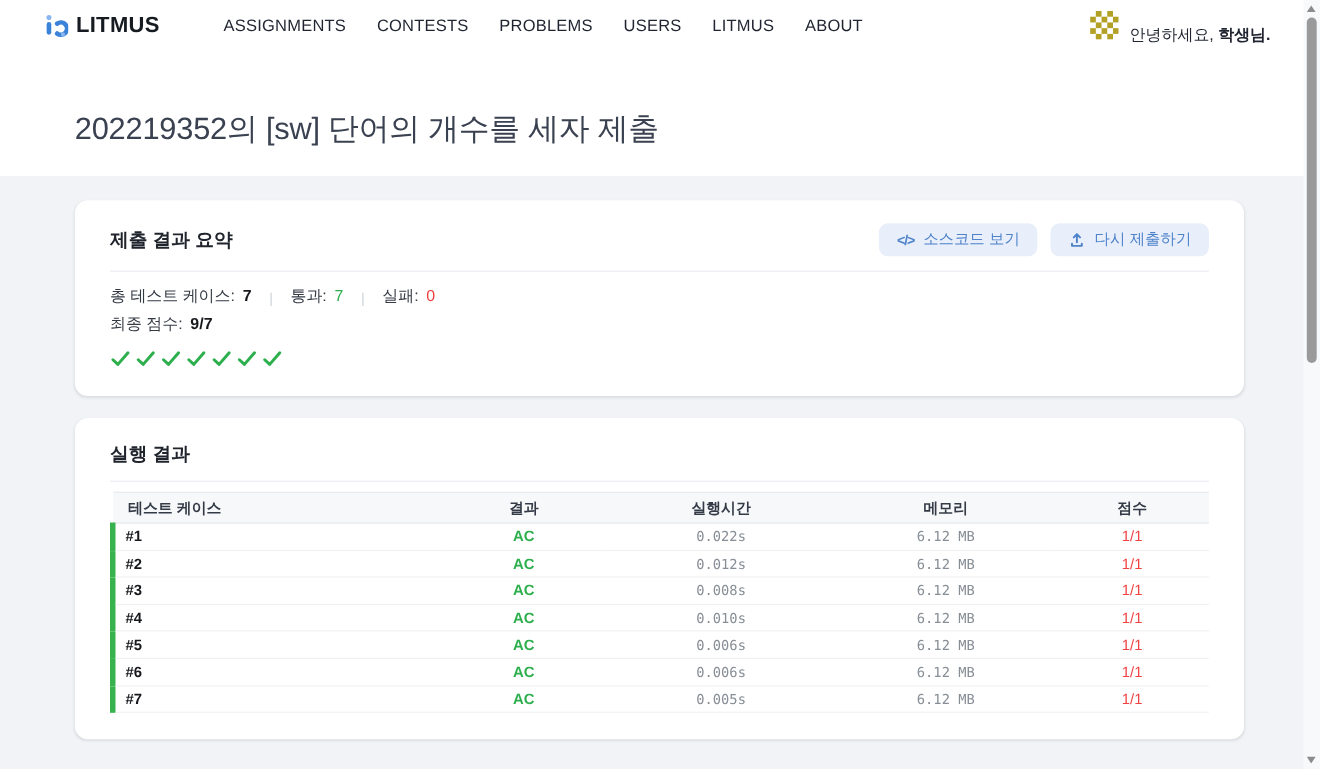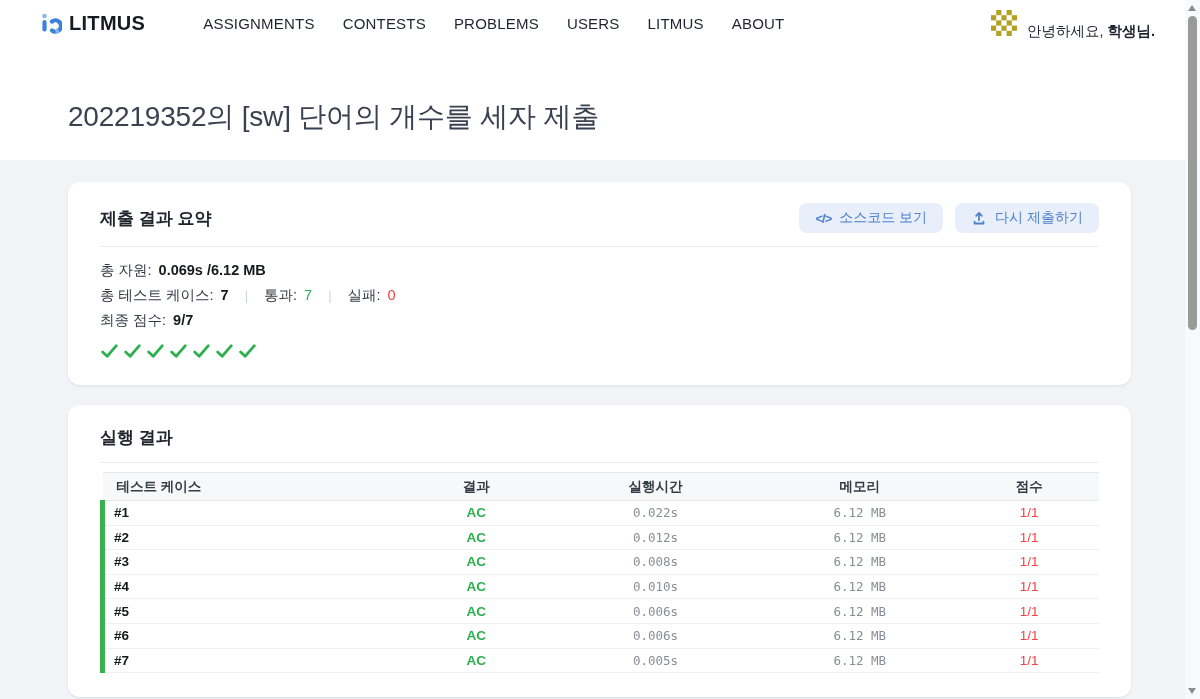--- a/index.html
+++ b/index.html
@@ -174,24 +174,20 @@
             <path d="M9 11.5 V3.5 M5.8 6.5 L9 3.2 L12.2 6.5" fill="none" stroke="#4e82c9" stroke-width="2" stroke-linecap="round" stroke-linejoin="round"></path>
           </svg>
           <span>다시 제출하기</span>
         </button>
       </div>
     </div>
     <hr class="divider">
 
     <div class="stats">
       <div class="stat-line">
-        <span class="lbl">총 자원:</span>
-        <span class="val">0.069s /6.12 MB</span>
-      </div>
-      <div class="stat-line">
         <span class="lbl">총 테스트 케이스:</span>
         <span class="val">7</span>
         <span class="sep">|</span>
         <span class="lbl">통과:</span>
         <span class="val-green">7</span>
         <span class="sep">|</span>
         <span class="lbl">실패:</span>
         <span class="val-red">0</span>
       </div>
       <div class="stat-line">

